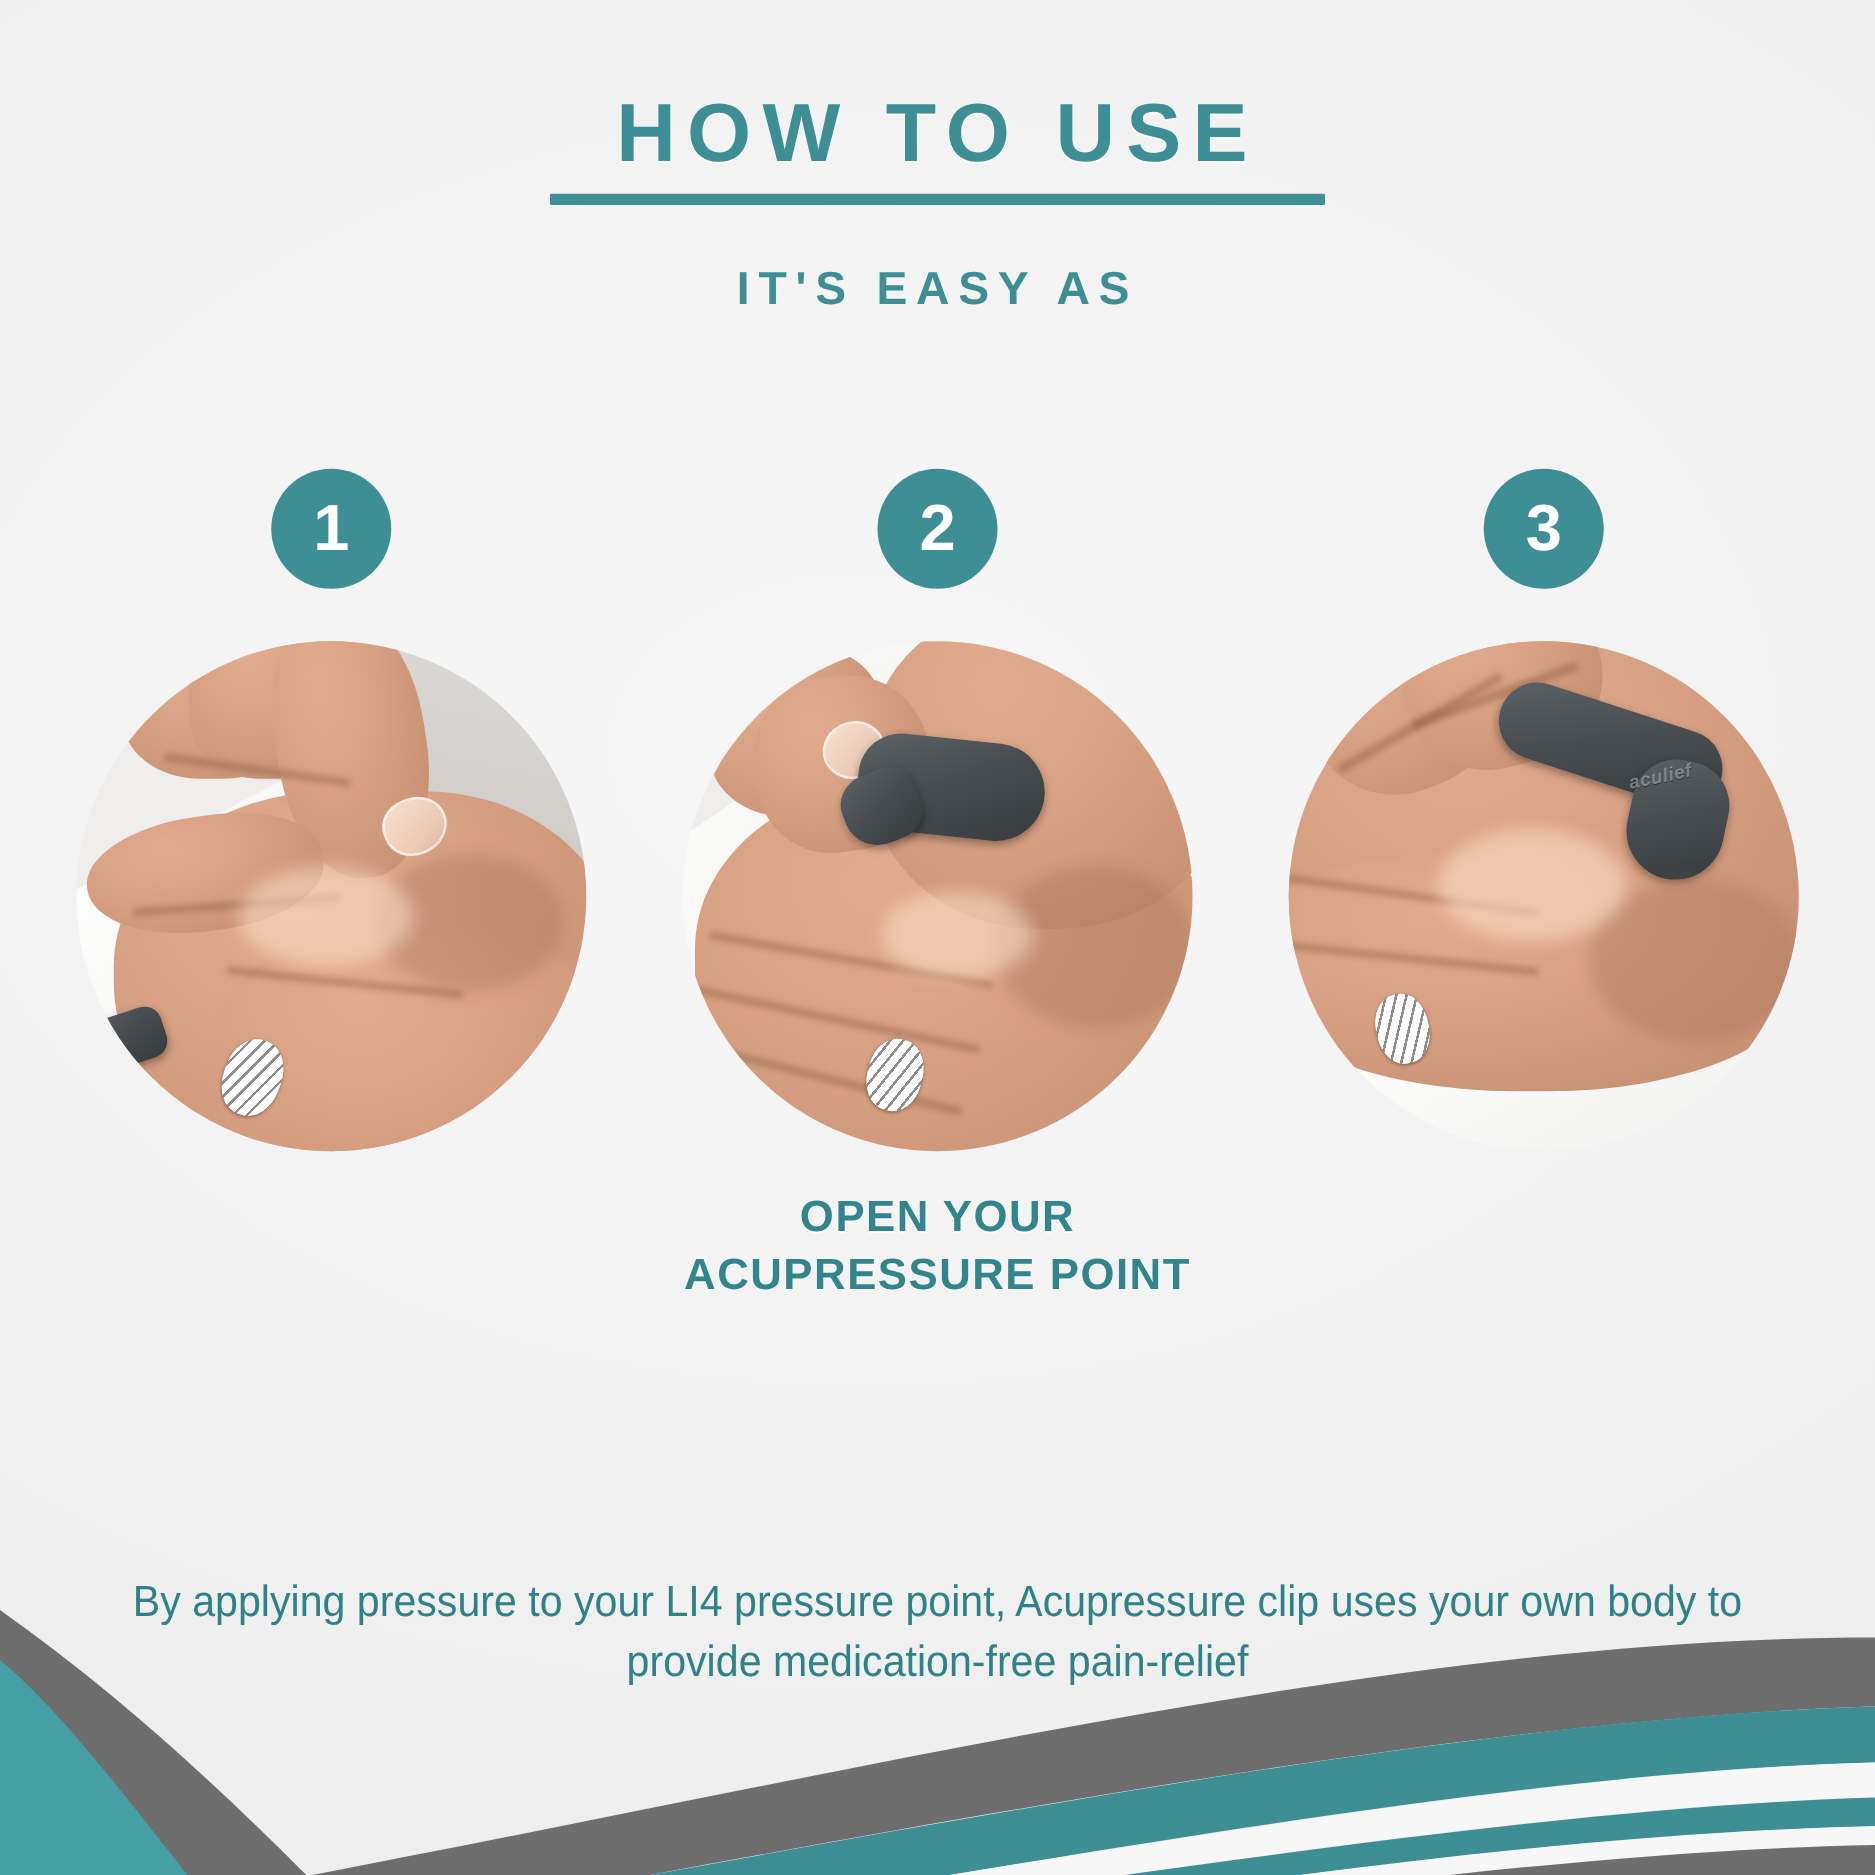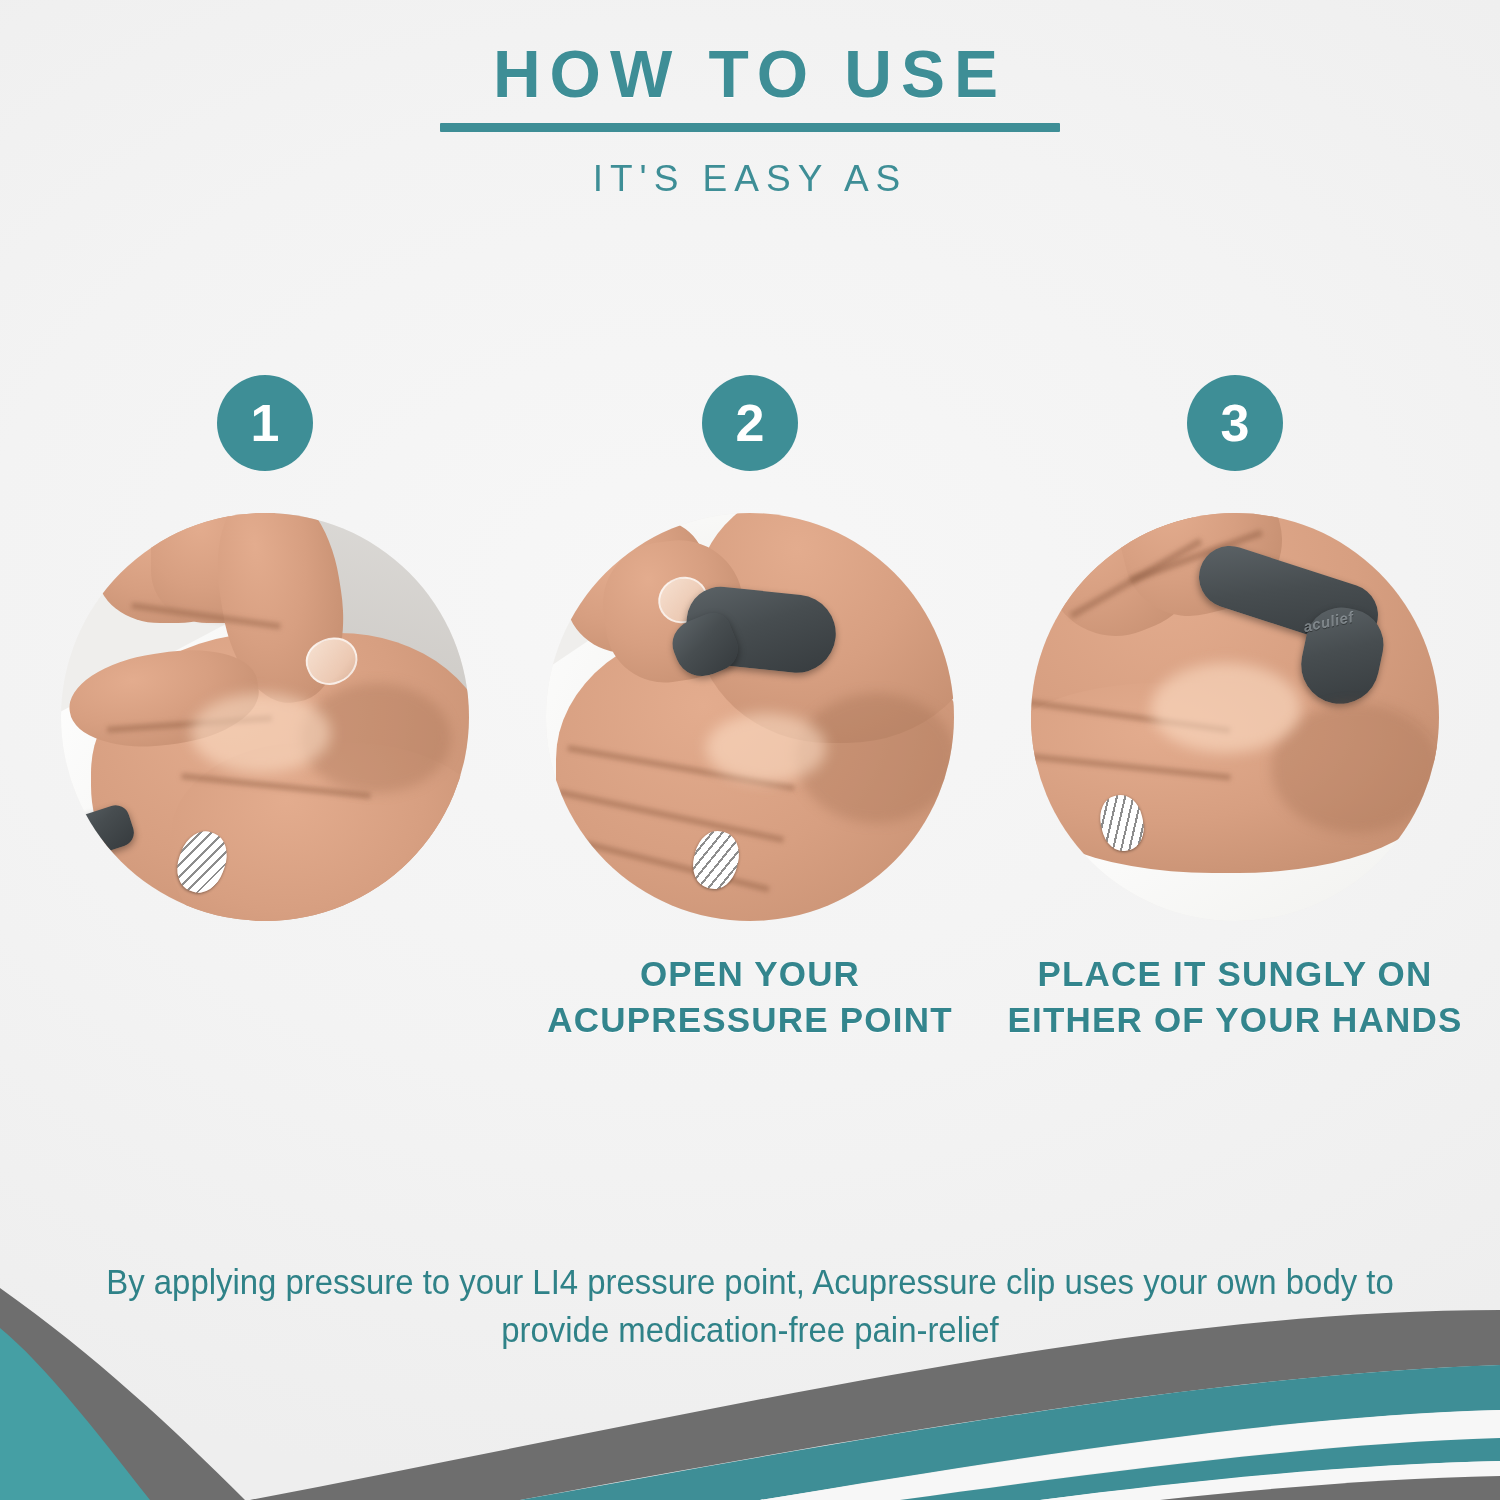--- a/index.html
+++ b/index.html
@@ -17,21 +17,21 @@
     width: 1500px;
     height: 1500px;
     background:
       radial-gradient(ellipse 1300px 900px at 46% 40%, #f7f7f7 0%, #f3f3f3 55%, #eeeeee 100%);
     overflow: hidden;
   }
 
   
   .header {
     position: absolute;
-    top: 40px;
+    top: 72px;
     left: 0;
     width: 100%;
     text-align: center;
   }
 
   .title {
     font-size: 66px;
     font-weight: 700;
     letter-spacing: 9px;
     color: #3e8e96;
@@ -41,23 +41,23 @@
 
   .title-rule {
     width: 620px;
     height: 9px;
     background: #3e8e96;
     margin: 14px auto 0;
     border-radius: 1px;
   }
 
   .subtitle {
-    margin-top: 26px;
+    margin-top: 46px;
     font-size: 37px;
-    font-weight: 400;
+    font-weight: 700;
     letter-spacing: 7px;
     color: #3e8e96;
   }
 
   
   .steps {
     position: absolute;
     top: 375px;
     left: 0;
     width: 100%;
@@ -285,21 +285,20 @@
           <div class="clip" style="left:272px; top:95px; width:78px; height:96px; border-radius:40px 40px 44px 44px; transform:rotate(12deg);"></div>
           <div class="clip-brand" style="left:272px; top:100px;">aculief</div>
 
           <div class="shade" style="left:240px; top:190px; width:170px; height:130px; border-radius:50%;"></div>
           <div class="light" style="left:120px; top:150px; width:150px; height:90px; border-radius:50%;"></div>
 
           <div class="ring" style="left:70px; top:282px; width:42px; height:56px; transform:rotate(-12deg);"></div>
         </div>
       </div>
 
-      <div class="caption">PLACE IT SUNGLY ON EITHER OF YOUR HANDS</div>
     </div>
 
   </div>
 
   <div class="footnote">By applying pressure to your LI4 pressure point, Acupressure clip uses your own body to provide medication-free pain-relief</div>
 
   <svg class="waves" viewBox="0 0 1500 230" preserveAspectRatio="none">
 
     <path d="M0,40 C70,95 140,160 200,230 L0,230 Z" fill="#459fa4"></path>
 

